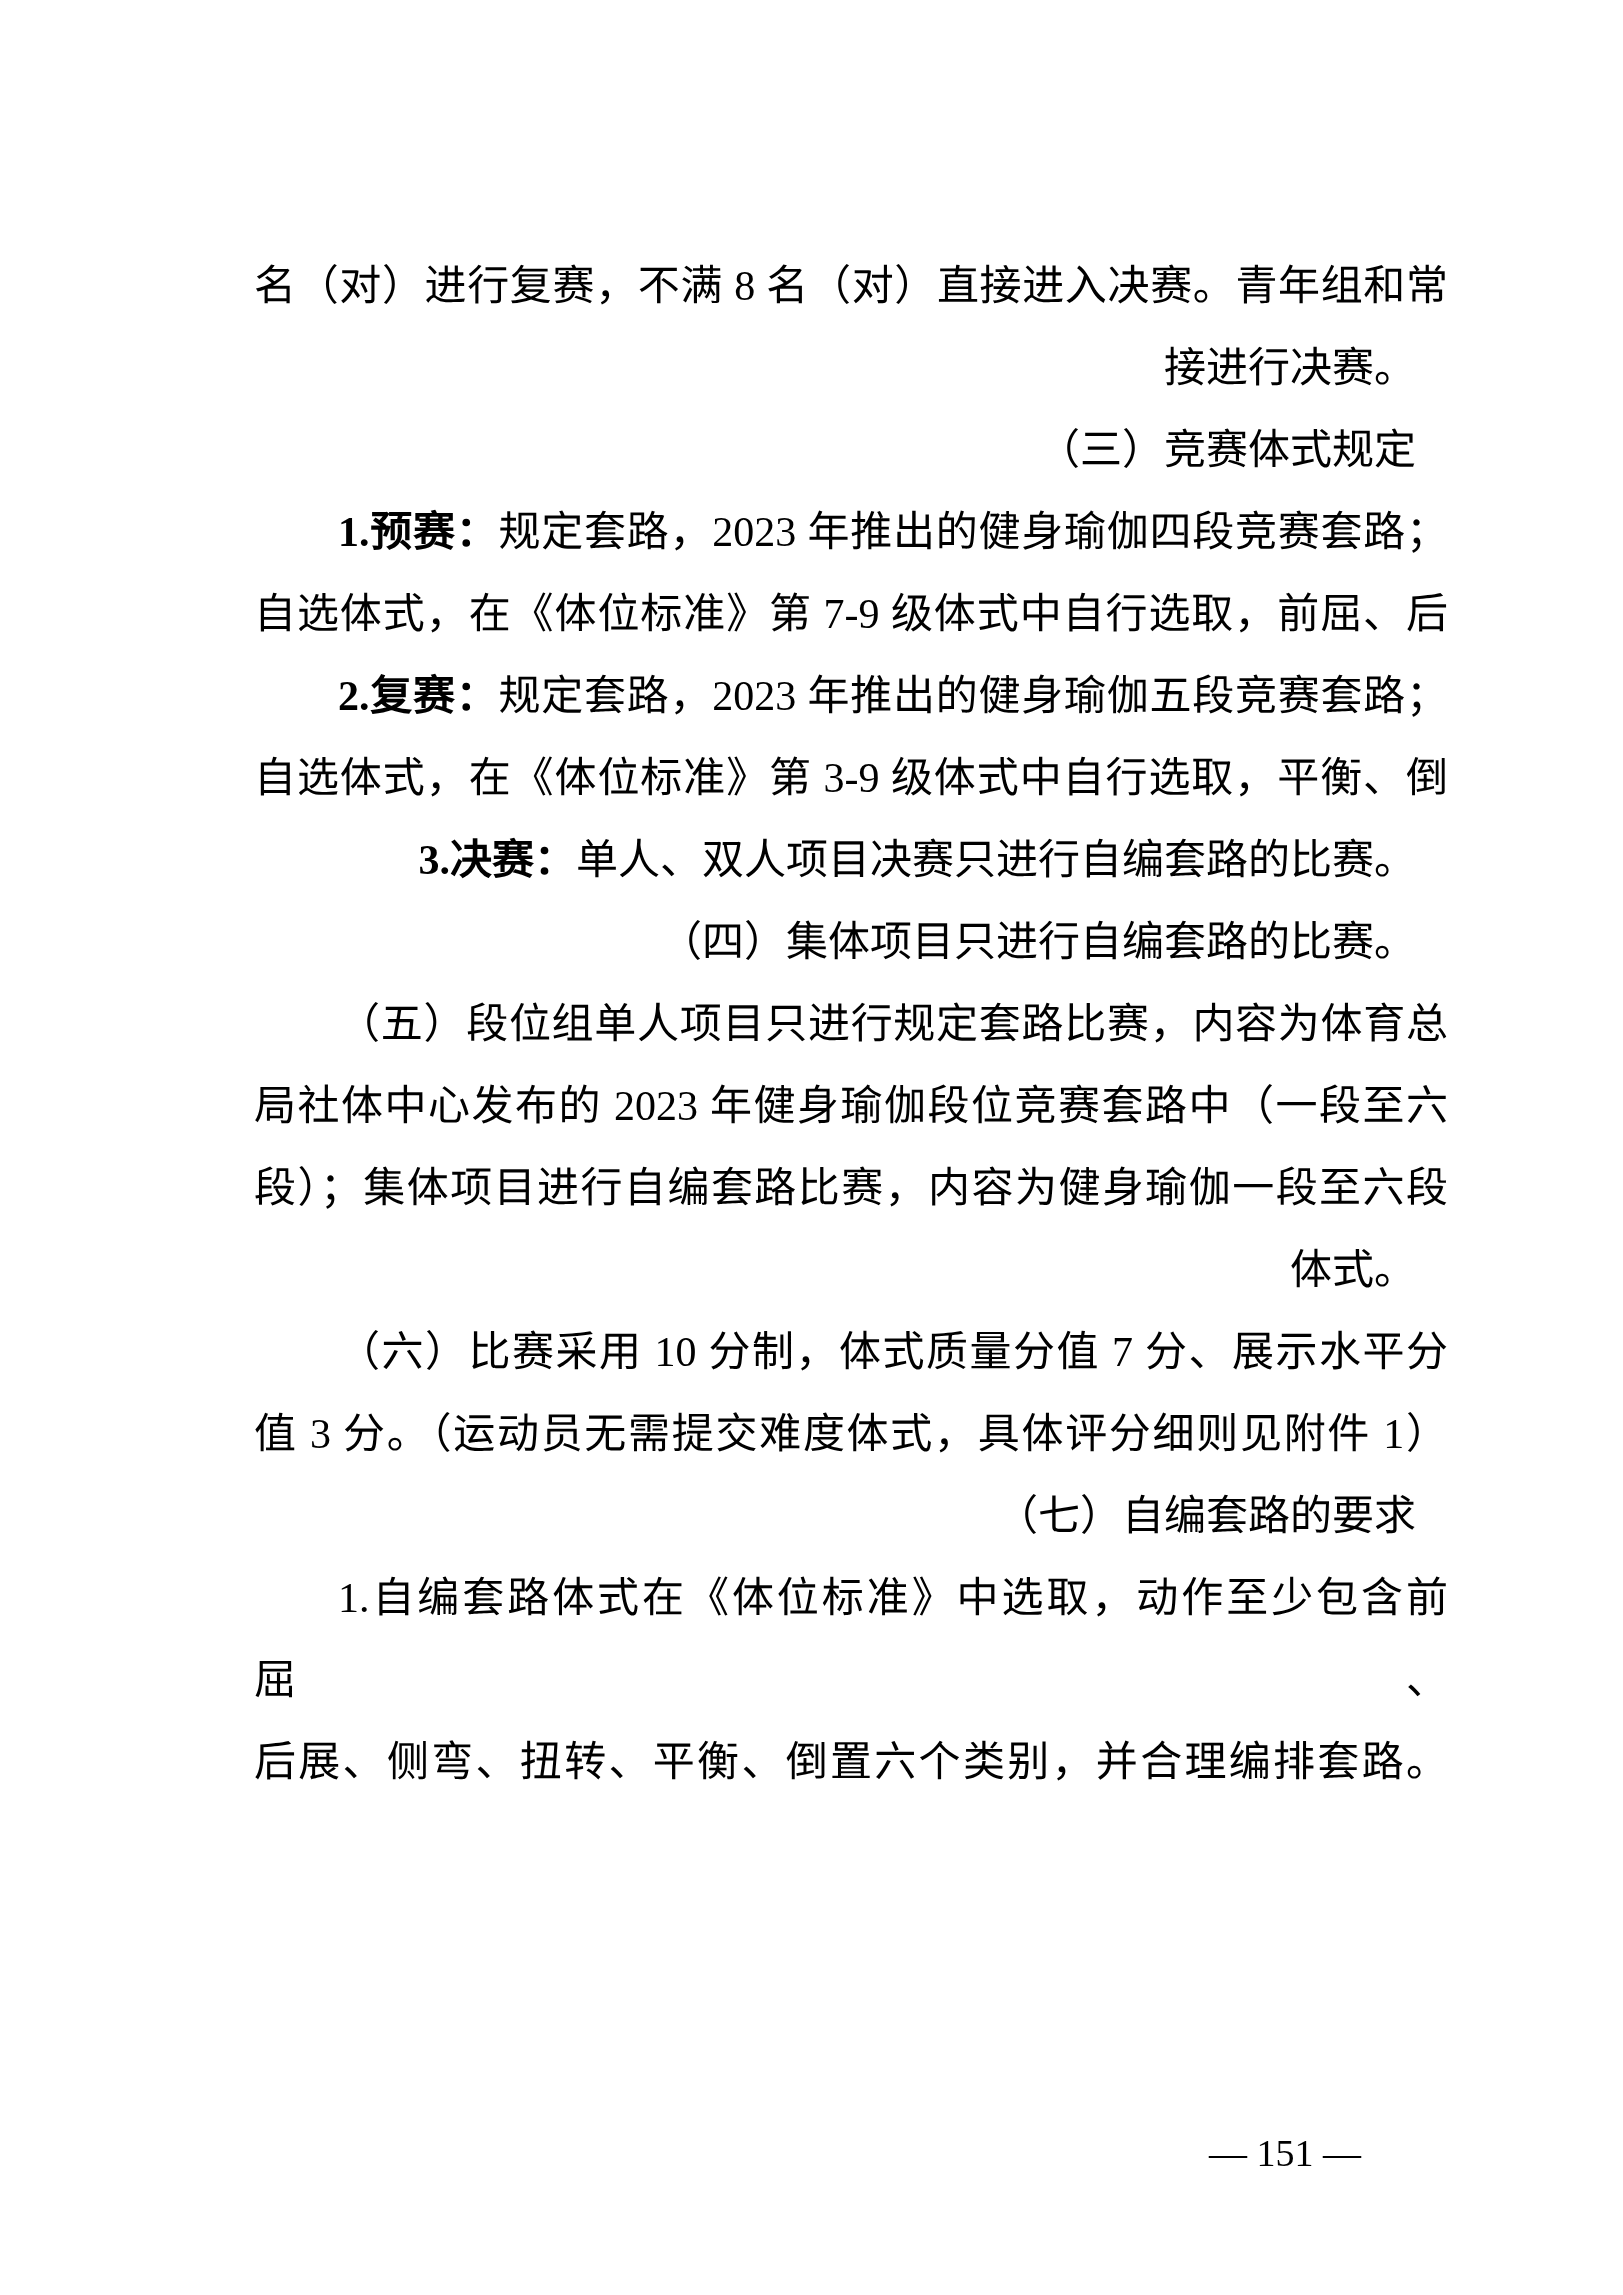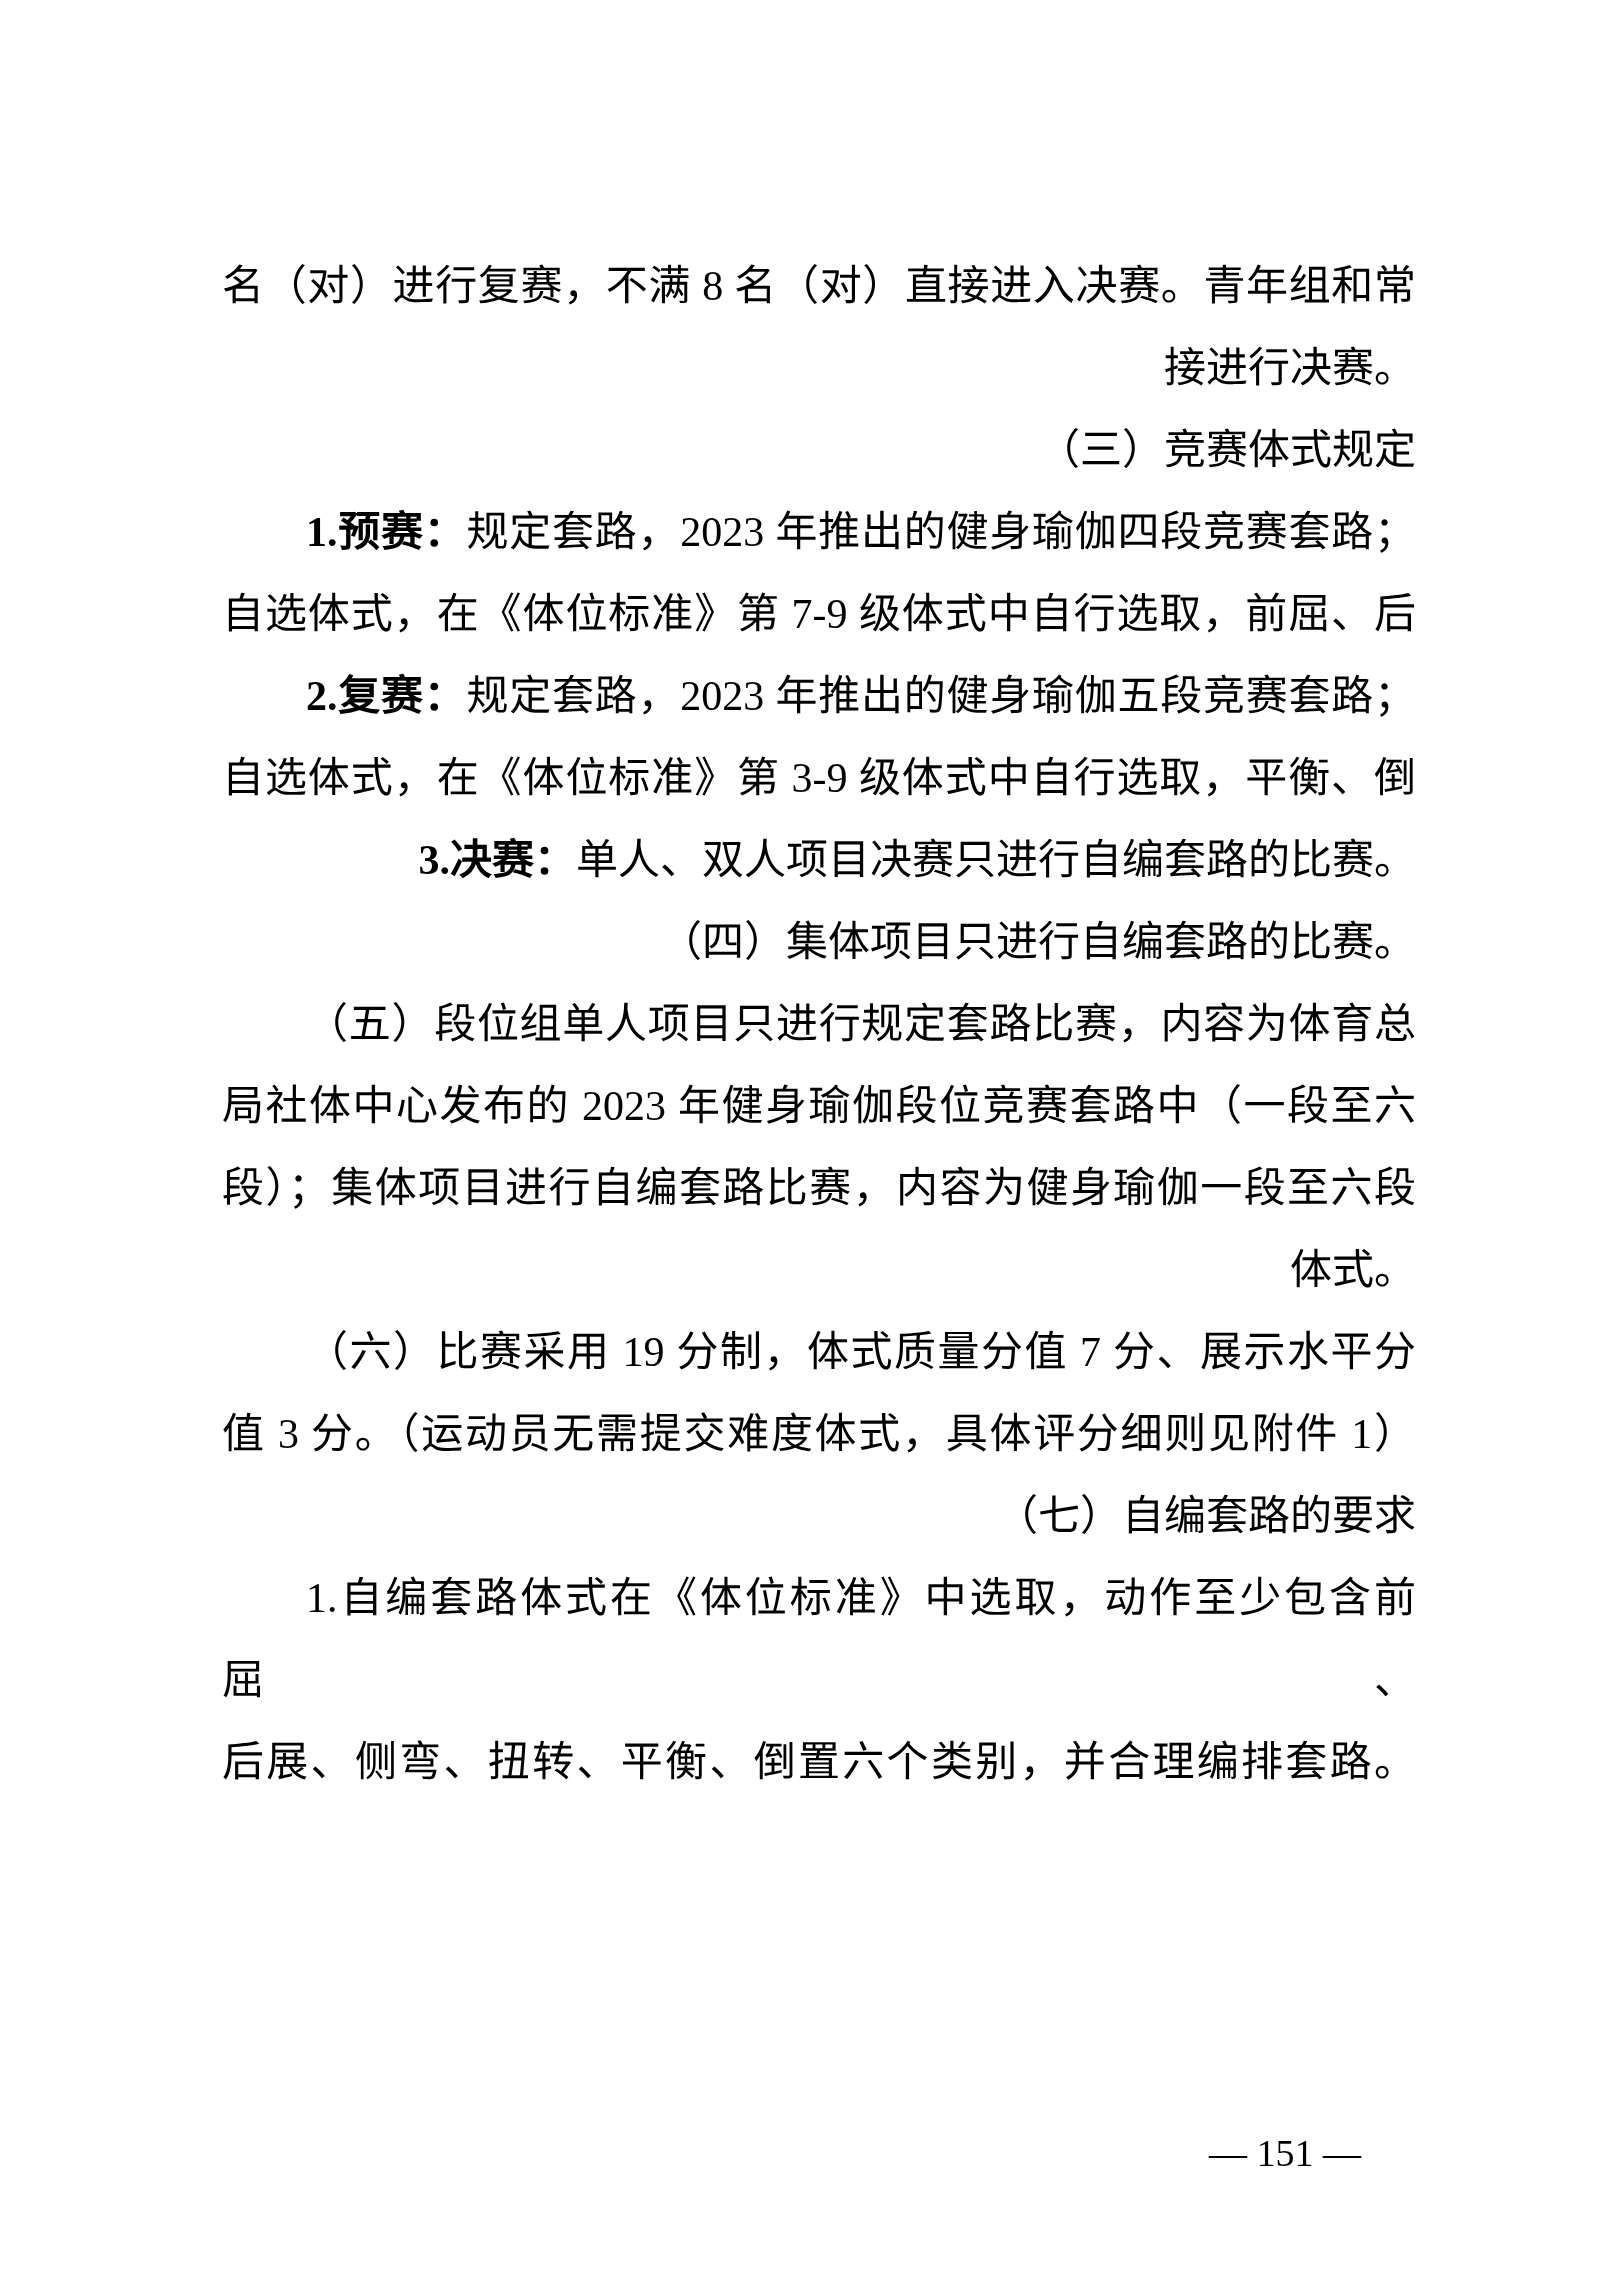--- a/index.html
+++ b/index.html
@@ -26,20 +26,21 @@
     letter-spacing: 0;
   }
   .line {
     width: 100%;
     text-align: right;
     white-space: normal;
   }
   .line.justify {
     text-align: justify;
     text-align-last: justify;
+    margin-left: 32px;
   }
   .line.indent {
     text-indent: 2em;
   }
   .bold {
     font-weight: bold;
   }
   .page-number {
     position: absolute;
     top: 2133px;
@@ -61,21 +62,21 @@
       <div class="line indent justify"><span class="bold">1.预赛：</span><span class="">规定套路，2023 年推出的健身瑜伽四段竞赛套路；</span></div>
       <div class="line justify"><span class="">自选体式，在《体位标准》第 7-9 级体式中自行选取，前屈、后</span></div>
       <div class="line indent justify"><span class="bold">2.复赛：</span><span class="">规定套路，2023 年推出的健身瑜伽五段竞赛套路；</span></div>
       <div class="line justify"><span class="">自选体式，在《体位标准》第 3-9 级体式中自行选取，平衡、倒</span></div>
       <div class="line indent"><span class="bold">3.决赛：</span><span class="">单人、双人项目决赛只进行自编套路的比赛。</span></div>
       <div class="line indent"><span class="">（四）集体项目只进行自编套路的比赛。</span></div>
       <div class="line indent justify"><span class="">（五）段位组单人项目只进行规定套路比赛，内容为体育总</span></div>
       <div class="line justify"><span class="">局社体中心发布的 2023 年健身瑜伽段位竞赛套路中（一段至六</span></div>
       <div class="line justify"><span class="">段）；集体项目进行自编套路比赛，内容为健身瑜伽一段至六段</span></div>
       <div class="line"><span class="">体式。</span></div>
-      <div class="line indent justify"><span class="">（六）比赛采用 19 分制，体式质量分值 7 分、展示水平分</span></div>
+      <div class="line indent justify"><span class="">（六）比赛采用 10 分制，体式质量分值 7 分、展示水平分</span></div>
       <div class="line justify"><span class="">值 3 分。（运动员无需提交难度体式，具体评分细则见附件 1）</span></div>
       <div class="line indent"><span class="">（七）自编套路的要求</span></div>
       <div class="line indent justify"><span class="">1.自编套路体式在《体位标准》中选取，动作至少包含前屈、</span></div>
       <div class="line justify"><span class="">后展、侧弯、扭转、平衡、倒置六个类别，并合理编排套路。</span></div>
     </div>
   <div class="page-number">— 151 —</div>
 </div>
 
 
 </body></html>

